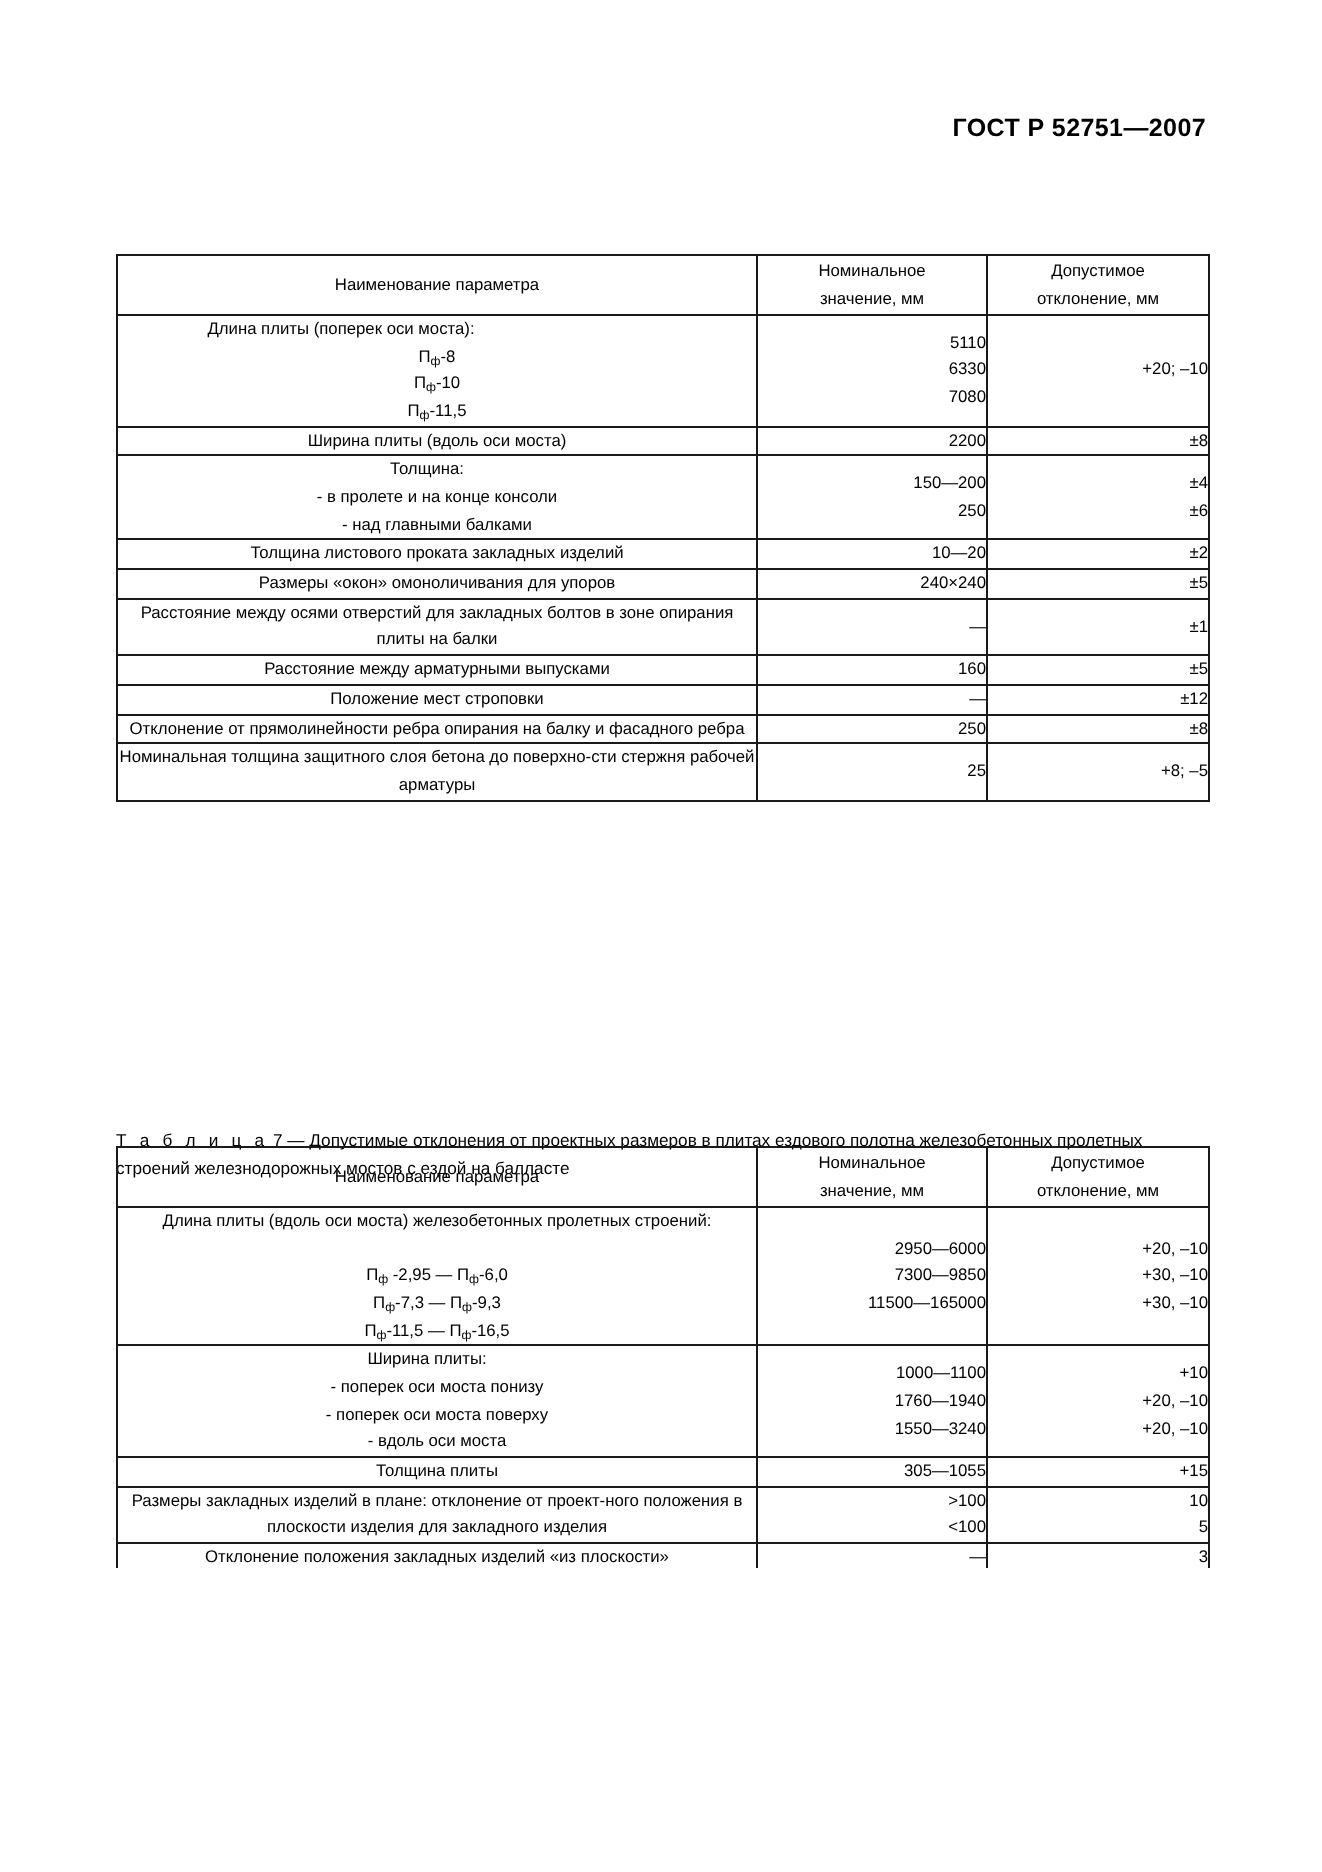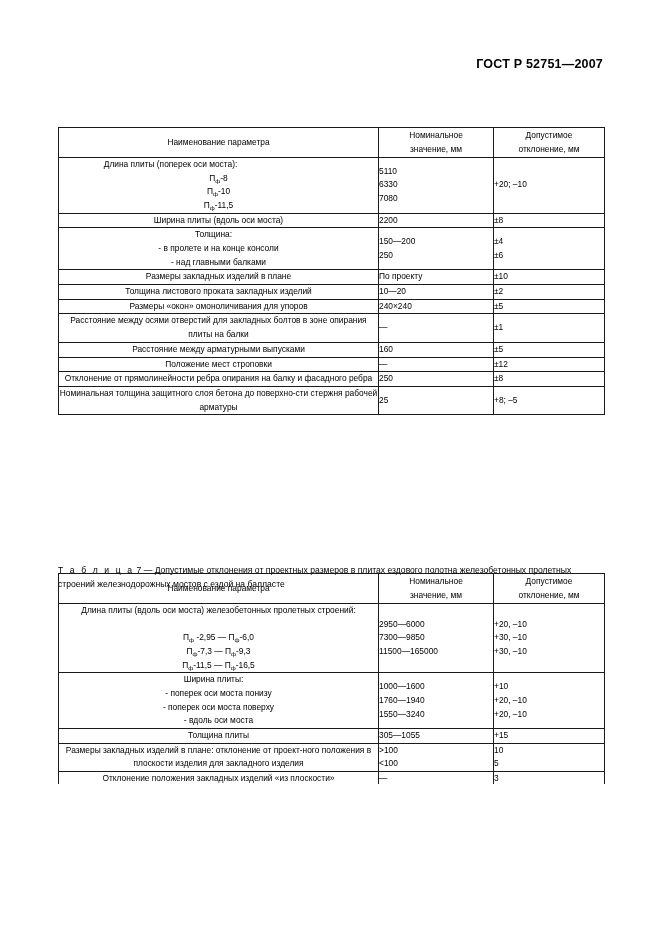--- a/index.html
+++ b/index.html
@@ -75,21 +75,21 @@
   }
   thead th .hl { display: block; }
 
   td.name {
     padding: 7px 10px 7px 12px;
     line-height: 1.63;
     text-align: center;
   }
   td.name.indent-first > .first { text-indent: 14px; }
   td.num {
-    text-align: left;
+    text-align: right;
     padding: 7px 4px;
     line-height: 1.63;
     white-space: nowrap;
   }
   .lines > span { display: block; }
   .sub-list {
     margin: 0;
     padding: 0 0 0 96px;
   }
   .sub-list > span { display: block; }
@@ -150,25 +150,20 @@
           <td class="name indent-first"><span class="first">Ширина плиты (вдоль оси моста)</span></td>
           <td class="num"><span class="lines"><span>2200</span></span></td>
           <td class="num"><span class="lines"><span>±8</span></span></td>
         </tr>
         <tr>
           <td class="name indent-first"><span class="first">Толщина:</span><span class="dash-list"><span>- в пролете и на конце консоли</span><span>- над главными балками</span></span></td>
           <td class="num"><span class="lines"><span>150—200</span><span>250</span></span></td>
           <td class="num"><span class="lines"><span>±4</span><span>±6</span></span></td>
         </tr>
         <tr>
-          <td class="name indent-first"><span class="first">Размеры закладных изделий в плане</span></td>
-          <td class="num"><span class="lines"><span>По проекту</span></span></td>
-          <td class="num"><span class="lines"><span>±10</span></span></td>
-        </tr>
-        <tr>
           <td class="name indent-first"><span class="first">Толщина листового проката закладных изделий</span></td>
           <td class="num"><span class="lines"><span>10—20</span></span></td>
           <td class="num"><span class="lines"><span>±2</span></span></td>
         </tr>
         <tr>
           <td class="name indent-first"><span class="first">Размеры «окон» омоноличивания для упоров</span></td>
           <td class="num"><span class="lines"><span>240×240</span></span></td>
           <td class="num"><span class="lines"><span>±5</span></span></td>
         </tr>
         <tr>
@@ -225,21 +220,21 @@
       </tr>
     </thead>
     <tbody>
         <tr>
           <td class="name indent-first"><span class="first">Длина плиты (вдоль оси моста) железобетонных пролетных строений:</span><span class="sub-list"><span>П<sub>ф</sub> -2,95 — П<sub>ф</sub>-6,0</span><span>П<sub>ф</sub>-7,3 — П<sub>ф</sub>-9,3</span><span>П<sub>ф</sub>-11,5 — П<sub>ф</sub>-16,5</span></span></td>
           <td class="num"><span class="lines"><span>2950—6000</span><span>7300—9850</span><span>11500—165000</span></span></td>
           <td class="num"><span class="lines"><span>+20, –10</span><span>+30, –10</span><span>+30, –10</span></span></td>
         </tr>
         <tr>
           <td class="name indent-first"><span class="first">Ширина плиты:</span><span class="dash-list"><span>- поперек оси моста понизу</span><span>- поперек оси моста поверху</span><span>- вдоль оси моста</span></span></td>
-          <td class="num"><span class="lines"><span>1000—1600</span><span>1760—1940</span><span>1550—3240</span></span></td>
+          <td class="num"><span class="lines"><span>1000—1100</span><span>1760—1940</span><span>1550—3240</span></span></td>
           <td class="num"><span class="lines"><span>+10</span><span>+20, –10</span><span>+20, –10</span></span></td>
         </tr>
         <tr>
           <td class="name indent-first"><span class="first">Толщина плиты</span></td>
           <td class="num"><span class="lines"><span>305—1055</span></span></td>
           <td class="num"><span class="lines"><span>+15</span></span></td>
         </tr>
         <tr>
           <td class="name indent-first"><span class="first">Размеры закладных изделий в плане: отклонение от проект-ного положения в плоскости изделия для закладного изделия</span></td>
           <td class="num"><span class="lines"><span>&gt;100</span><span>&lt;100</span></span></td>

